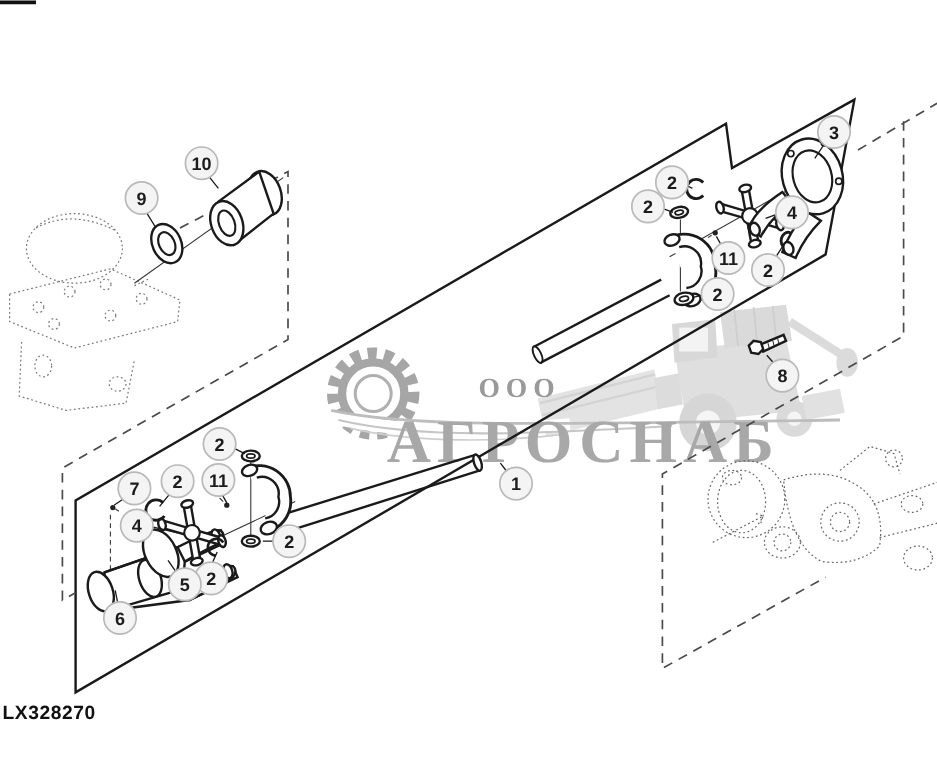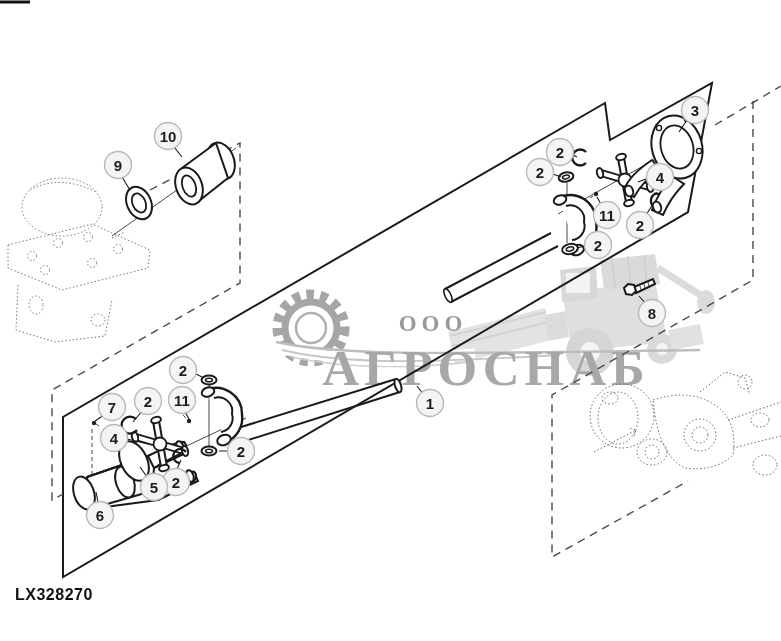--- a/index.html
+++ b/index.html
@@ -3,21 +3,21 @@
 <meta charset="utf-8">
 <style>
   html,body{margin:0;padding:0;background:#ffffff;}
   #stage{position:relative;width:781px;height:641px;background:#fff;overflow:hidden;
          font-family:"Liberation Sans",sans-serif;}
   svg{position:absolute;left:0;top:0;}
   .callout circle{fill:#f4f4f4;stroke:#b9b9b9;stroke-width:1.4;}
   .callout text{font:bold 15px "Liberation Sans",sans-serif;fill:#1c1c1c;text-anchor:middle;}
   .wm-prefix{font:bold 23px "Liberation Serif",serif;fill:#999999;letter-spacing:5px;text-anchor:middle;}
   .wm-name{font:bold 51px "Liberation Serif",serif;fill:#a8a8a8;letter-spacing:5px;text-anchor:middle;}
-  #part-number{position:absolute;left:15px;top:586px;font:bold 16px "Liberation Sans",sans-serif;
+  #part-number{position:absolute;left:2px;top:586px;font:bold 16px "Liberation Sans",sans-serif;
                color:#111;letter-spacing:.5px;}
   .ghost{fill:none;stroke:#666;stroke-width:1;stroke-dasharray:1.5 2.2;}
   .ghostf{fill:none;stroke:#777;stroke-width:1;stroke-dasharray:1.5 2.2;}
   .part{fill:#fff;stroke:#1a1a1a;stroke-width:2;}
   .partline{fill:none;stroke:#1a1a1a;stroke-width:2;}
   .thin{fill:none;stroke:#333;stroke-width:.9;}
   .leader{fill:none;stroke:#1a1a1a;stroke-width:1.1;}
 </style>
 </head>
 <body>

